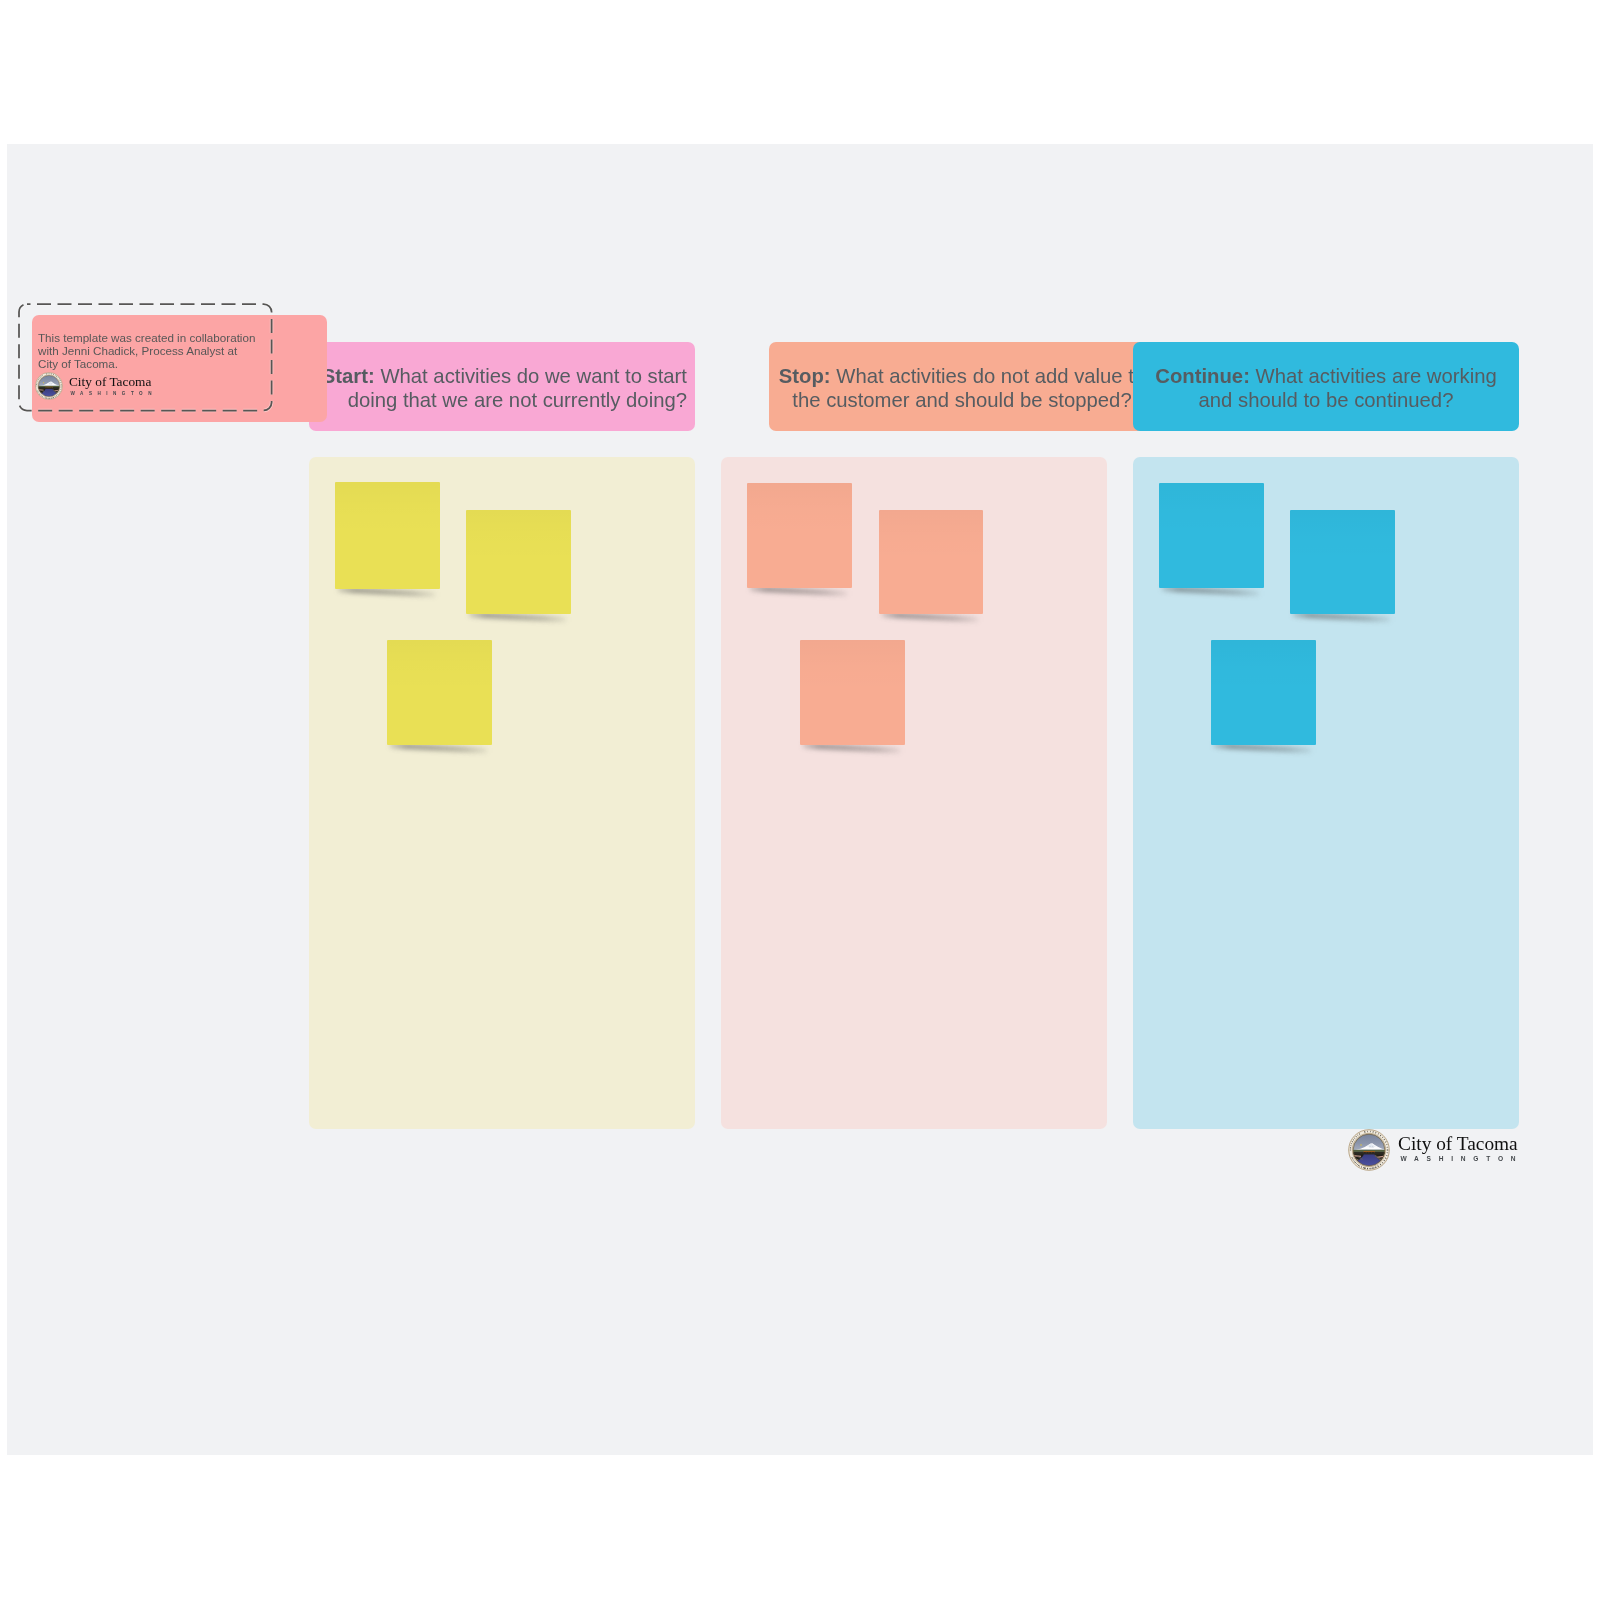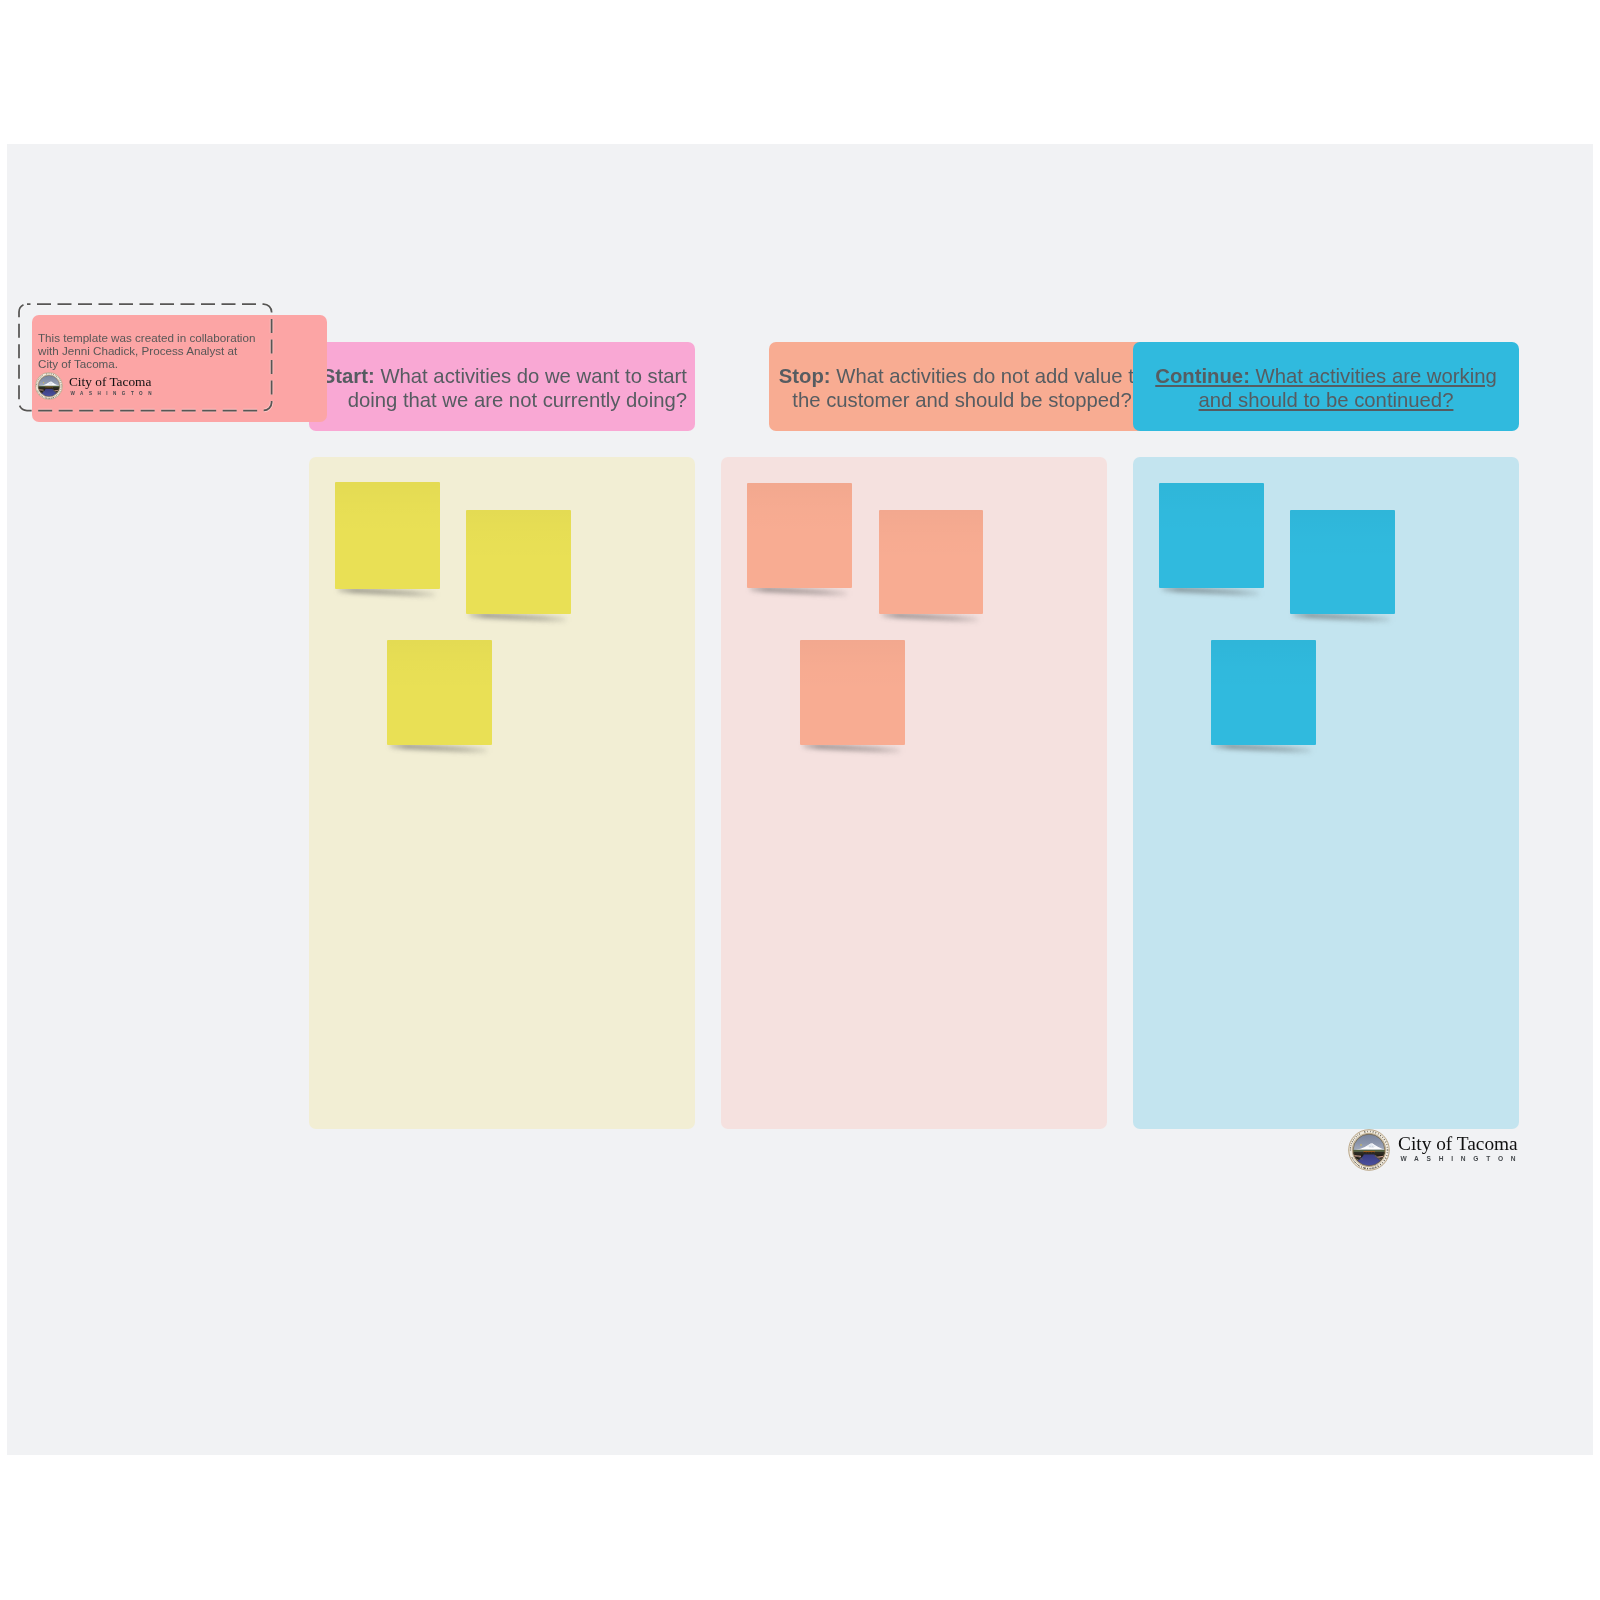--- a/index.html
+++ b/index.html
@@ -235,21 +235,21 @@
       <div class="col-head" style="left: 721px; background: rgb(248, 172, 146); margin-left: 48px;">
         <span><span class="kw">Stop:</span><span> What activities do not add value to the customer and should be stopped?</span></span>
       </div>
       <div class="col-body" style="left: 721px; background: rgb(245, 225, 223);"></div>
       <div class="note-shadow" style="left: 750px; top: 586px; width: 99px; height: 4.5px; transform: skewY(3deg);"></div>
       <div class="note" style="left: 747px; top: 483px; width: 105px; height: 105px; background: linear-gradient(rgba(0, 0, 0, 0.024) 0%, rgba(0, 0, 0, 0.008) 25%, rgba(0, 0, 0, 0) 50%) rgb(248, 172, 146); z-index: 1;"></div>
       <div class="note-shadow" style="left: 882px; top: 612px; width: 98px; height: 4.5px; transform: skewY(3deg);"></div>
       <div class="note" style="left: 879px; top: 510px; width: 104px; height: 104px; background: linear-gradient(rgba(0, 0, 0, 0.024) 0%, rgba(0, 0, 0, 0.008) 25%, rgba(0, 0, 0, 0) 50%) rgb(248, 172, 146); z-index: 1;"></div>
       <div class="note-shadow" style="left: 803px; top: 743px; width: 99px; height: 4.5px; transform: skewY(3deg);"></div>
       <div class="note" style="left: 800px; top: 640px; width: 105px; height: 105px; background: linear-gradient(rgba(0, 0, 0, 0.024) 0%, rgba(0, 0, 0, 0.008) 25%, rgba(0, 0, 0, 0) 50%) rgb(248, 172, 146); z-index: 1;"></div>
-      <div class="col-head" style="left: 1133px; background: rgb(48, 186, 222); text-decoration: underline;">
+      <div class="col-head" style="left: 1133px; background: rgb(48, 186, 222);">
         <span><span class="kw">Continue:</span><span> What activities are working and should to be continued?</span></span>
       </div>
       <div class="col-body" style="left: 1133px; background: rgb(195, 228, 239);"></div>
       <div class="note-shadow" style="left: 1162px; top: 586px; width: 99px; height: 4.5px; transform: skewY(3deg);"></div>
       <div class="note" style="left: 1159px; top: 483px; width: 105px; height: 105px; background: linear-gradient(rgba(0, 0, 0, 0.024) 0%, rgba(0, 0, 0, 0.008) 25%, rgba(0, 0, 0, 0) 50%) rgb(48, 186, 222); z-index: 1;"></div>
       <div class="note-shadow" style="left: 1293px; top: 612px; width: 99px; height: 4.5px; transform: skewY(3deg);"></div>
       <div class="note" style="left: 1290px; top: 510px; width: 105px; height: 104px; background: linear-gradient(rgba(0, 0, 0, 0.024) 0%, rgba(0, 0, 0, 0.008) 25%, rgba(0, 0, 0, 0) 50%) rgb(48, 186, 222); z-index: 1;"></div>
       <div class="note-shadow" style="left: 1214px; top: 743px; width: 99px; height: 4.5px; transform: skewY(3deg);"></div>
       <div class="note" style="left: 1211px; top: 640px; width: 105px; height: 105px; background: linear-gradient(rgba(0, 0, 0, 0.024) 0%, rgba(0, 0, 0, 0.008) 25%, rgba(0, 0, 0, 0) 50%) rgb(48, 186, 222); z-index: 1;"></div>
     </div>

